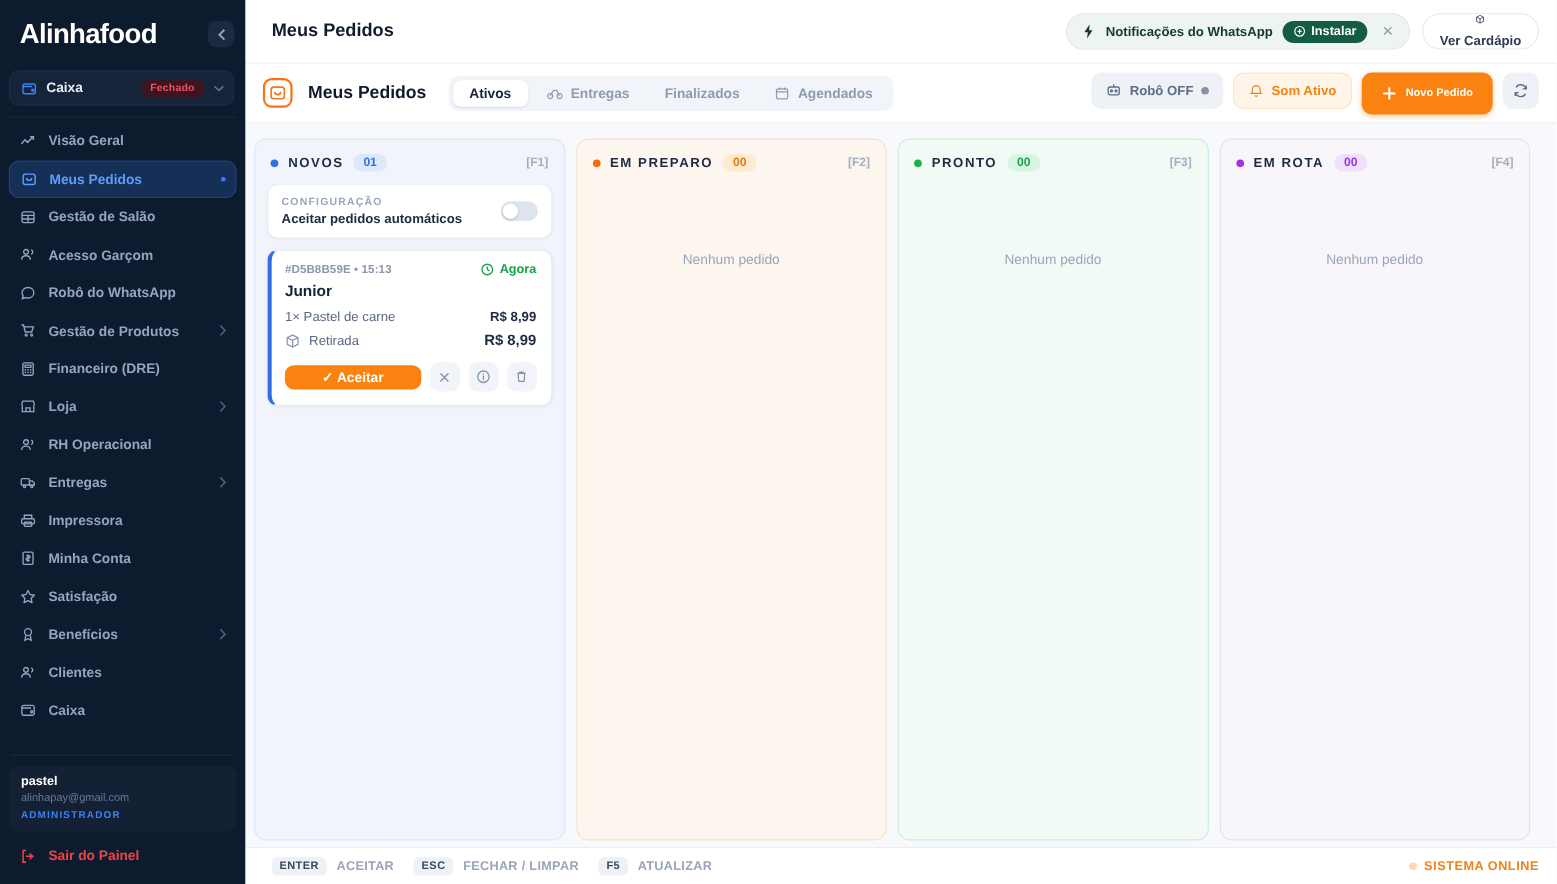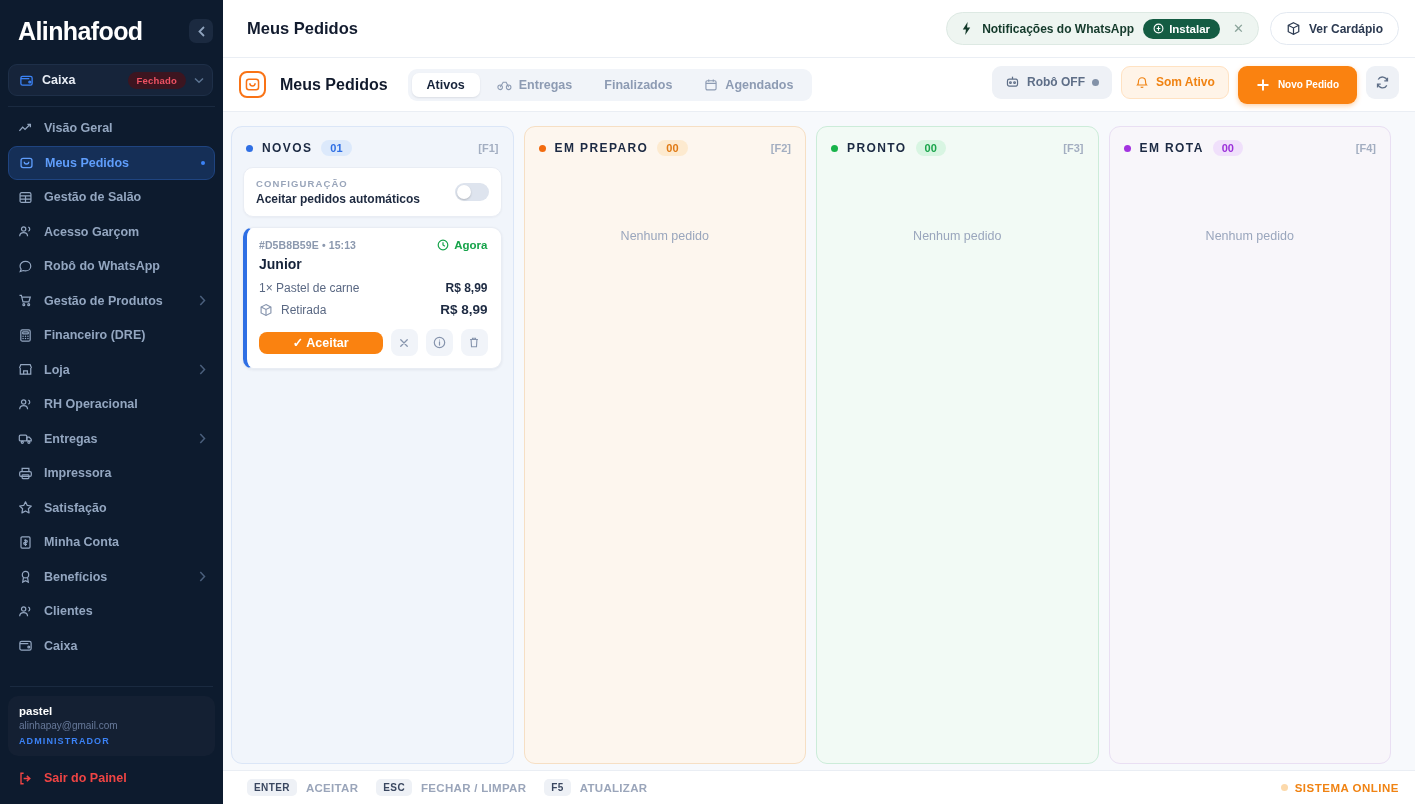--- a/index.html
+++ b/index.html
@@ -97,20 +97,21 @@
     background: #145c43; color: #fff; border-radius: 14px;
     font-size: 11.5px; font-weight: 700; padding: 4px 10px;
     display: flex; align-items: center; gap: 5px; cursor: pointer;
   }
   .wa-close { color: #8aa39a; font-size: 13px; padding: 0 4px; cursor: pointer; }
   .card-btn {
     display: flex; align-items: center; gap: 8px;
     background: #ffffff; border: 1px solid #e3e9f1; border-radius: 20px;
     height: 33px; padding: 0 15px; font-size: 12px; font-weight: 600; color: #2c3a51;
     cursor: pointer;
+    flex-direction: column;
   }
 
   .toolbar {
     height: 54px; background: #ffffff; border-bottom: 1px solid #eaeef4;
     display: flex; align-items: center; padding: 0 16px 0 16px; gap: 14px;
   }
   .tb-logo {
     width: 27px; height: 27px; border-radius: 8px;
     border: 2px solid #f97316; display: flex; align-items: center; justify-content: center;
     color: #f97316;
@@ -389,35 +390,35 @@
               <path d="M4.4 6V2.6h7.2V6"></path>
               <rect x="1.8" y="6" width="12.4" height="5" rx="1.4"></rect>
               <rect x="4.4" y="9.4" width="7.2" height="4" rx=".8"></rect>
             </svg>
           </span>
         <span>Impressora</span>
       </div>
 
       <div class="sb-item">
         <span class="sb-ic">
+            <svg width="15" height="15" viewBox="0 0 16 16" fill="none" stroke="currentColor" stroke-width="1.3">
+              <rect x="3.2" y="2" width="9.6" height="12" rx="1.2"></rect>
+              <path d="M8 4.4v7.2M6.4 5.6h2.4a1.1 1.1 0 0 1 0 2.2H7.2a1.1 1.1 0 0 0 0 2.2h2.4"></path>
+            </svg>
+          </span>
+        <span>Minha Conta</span>
+      </div>
+
+      <div class="sb-item">
+        <span class="sb-ic">
             <svg width="15" height="15" viewBox="0 0 16 16" fill="none" stroke="currentColor" stroke-width="1.3" stroke-linejoin="round">
               <path d="M8 1.9 9.9 5.8l4.3.6-3.1 3 .7 4.3L8 11.7l-3.8 2 .7-4.3-3.1-3 4.3-.6z"></path>
             </svg>
           </span>
         <span>Satisfação</span>
-      </div>
-
-      <div class="sb-item">
-        <span class="sb-ic">
-            <svg width="15" height="15" viewBox="0 0 16 16" fill="none" stroke="currentColor" stroke-width="1.3">
-              <rect x="3.2" y="2" width="9.6" height="12" rx="1.2"></rect>
-              <path d="M8 4.4v7.2M6.4 5.6h2.4a1.1 1.1 0 0 1 0 2.2H7.2a1.1 1.1 0 0 0 0 2.2h2.4"></path>
-            </svg>
-          </span>
-        <span>Minha Conta</span>
       </div>
 
       <div class="sb-item">
         <span class="sb-ic">
             <svg width="15" height="15" viewBox="0 0 16 16" fill="none" stroke="currentColor" stroke-width="1.3">
               <circle cx="8" cy="6" r="3.4"></circle>
               <path d="M5.8 9.2 5 14l3-1.6L11 14l-.8-4.8"></path>
             </svg>
           </span>
         <span>Benefícios</span>

